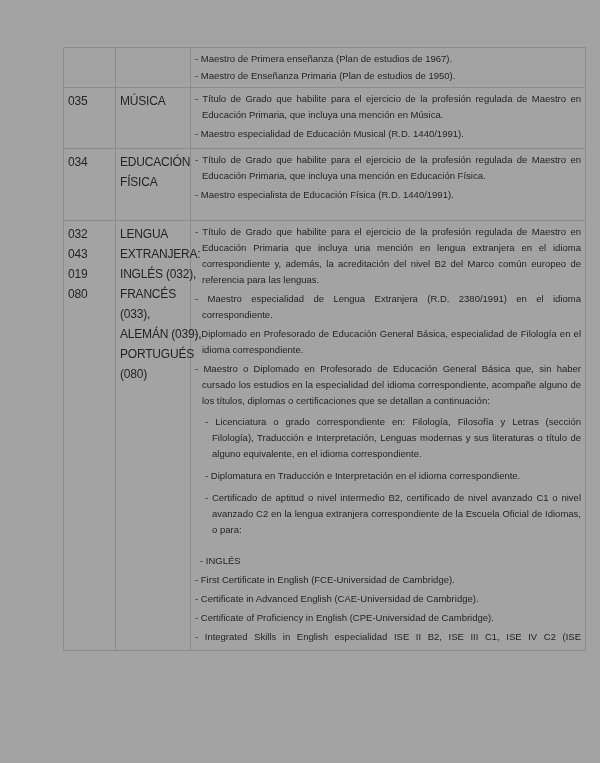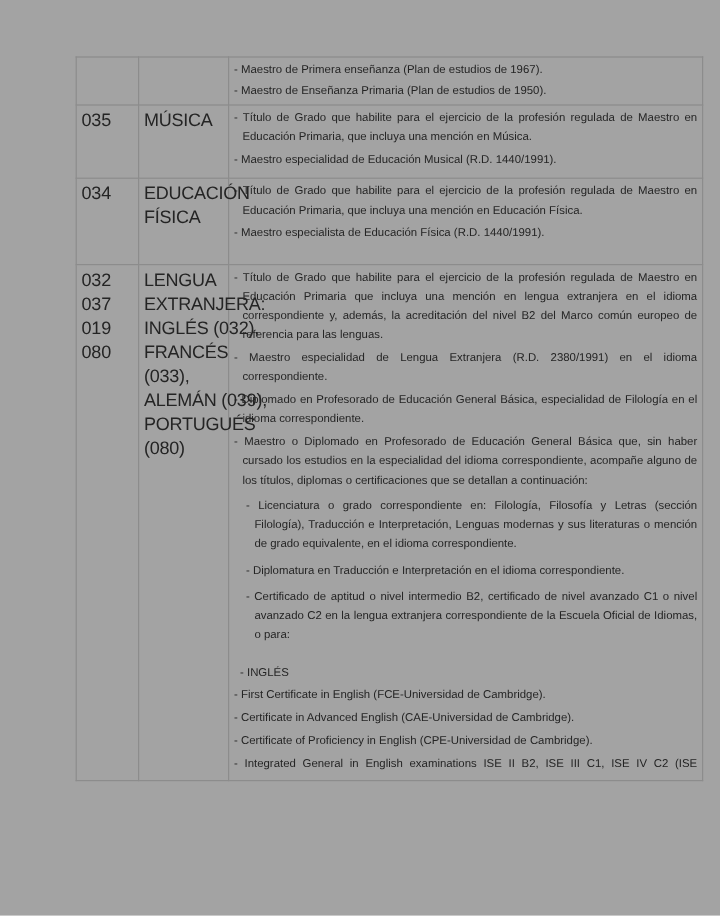--- a/index.html
+++ b/index.html
@@ -27,21 +27,21 @@
   col.c2 { width: 75px; }
   col.c3 { width: 395px; }
   td {
     border: 1px solid #8c8c8c;
     vertical-align: top;
     padding: 3px 4px 2px 4px;
     font-size: 9.5px;
     line-height: 16px;
   }
   td.codes-cell div, td.spec-cell div {
-    font-size: 15px;
+    font-size: 12px;
     letter-spacing: -0.2px;
     line-height: 20px;
     white-space: nowrap;
   }
   tr.r4 td.codes-cell { }
   .req {
     text-align: justify;
     text-indent: -7px;
     padding-left: 7px;
     margin: 0 0 3px 0;
@@ -100,44 +100,44 @@
       </td>
       <td class="reqs-cell">
         <div class="req l1">- Título de Grado que habilite para el ejercicio de la profesión regulada de Maestro en Educación Primaria, que incluya una mención en Educación Física.</div>
         <div class="req l1">- Maestro especialista de Educación Física (R.D. 1440/1991).</div>
       </td>
     </tr>
 
     <tr class="r4">
       <td class="codes-cell">
         <div>032</div>
-        <div>037</div>
+        <div>043</div>
         <div>019</div>
         <div>080</div>
       </td>
       <td class="spec-cell">
         <div>LENGUA</div>
         <div>EXTRANJERA:</div>
         <div>INGLÉS (032),</div>
         <div>FRANCÉS</div>
         <div>(033),</div>
         <div>ALEMÁN (039),</div>
         <div>PORTUGUÉS</div>
         <div>(080)</div>
       </td>
       <td class="reqs-cell">
         <div class="req l1">- Título de Grado que habilite para el ejercicio de la profesión regulada de Maestro en Educación Primaria que incluya una mención en lengua extranjera en el idioma correspondiente y, además, la acreditación del nivel B2 del Marco común europeo de referencia para las lenguas.</div>
         <div class="req l1">- Maestro especialidad de Lengua Extranjera (R.D. 2380/1991) en el idioma correspondiente.</div>
         <div class="req l1">- Diplomado en Profesorado de Educación General Básica, especialidad de Filología en el idioma correspondiente.</div>
         <div class="req l1">- Maestro o Diplomado en Profesorado de Educación General Básica que, sin haber cursado los estudios en la especialidad del idioma correspondiente, acompañe alguno de los títulos, diplomas o certificaciones que se detallan a continuación:</div>
-        <div class="req l2">- Licenciatura o grado correspondiente en: Filología, Filosofía y Letras (sección Filología), Traducción e Interpretación, Lenguas modernas y sus literaturas o mención de grado equivalente, en el idioma correspondiente.</div>
+        <div class="req l2">- Licenciatura o grado correspondiente en: Filología, Filosofía y Letras (sección Filología), Traducción e Interpretación, Lenguas modernas y sus literaturas o título de alguno equivalente, en el idioma correspondiente.</div>
         <div class="req l2">- Diplomatura en Traducción e Interpretación en el idioma correspondiente.</div>
         <div class="req l2">- Certificado de aptitud o nivel intermedio B2, certificado de nivel avanzado C1 o nivel avanzado C2 en la lengua extranjera correspondiente de la Escuela Oficial de Idiomas, o para:</div>
         <div class="req l3 gap-above">- INGLÉS</div>
         <div class="req l1">- First Certificate in English (FCE-Universidad de Cambridge).</div>
         <div class="req l1">- Certificate in Advanced English (CAE-Universidad de Cambridge).</div>
         <div class="req l1">- Certificate of Proficiency in English (CPE-Universidad de Cambridge).</div>
-        <div class="req l1 force-justify">- Integrated General in English examinations ISE II B2, ISE III C1, ISE IV C2 (ISE</div>
+        <div class="req l1 force-justify">- Integrated Skills in English especialidad ISE II B2, ISE III C1, ISE IV C2 (ISE</div>
       </td>
     </tr>
   </tbody>
     </table>
 </div>
 
 </body></html>

